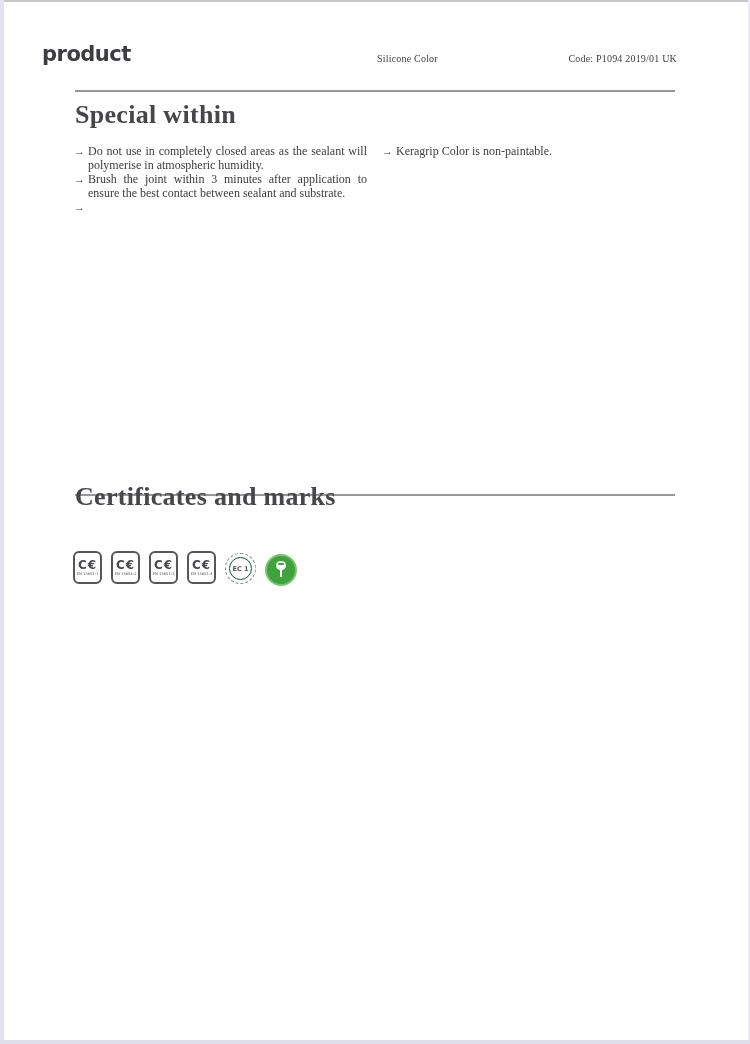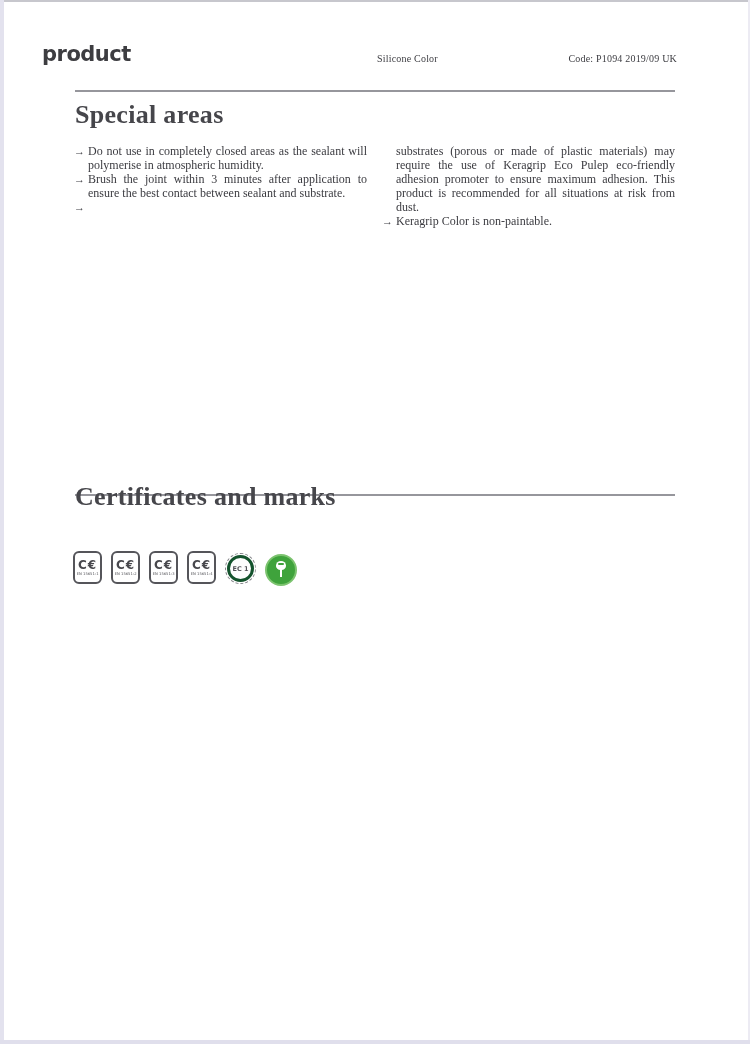--- a/index.html
+++ b/index.html
@@ -91,21 +91,21 @@
     white-space:nowrap;margin-top:1px;color:#55555a;
   }
   .ec1{
     width:31px;height:31px;margin-top:2px;
     border:1px dashed #85858a;border-radius:50%;
     box-sizing:border-box;
     display:flex;align-items:center;justify-content:center;
     background:#fdfdfd;
   }
   .ec1-inner{
-    width:21px;height:21px;border:3px solid #14532d;border-radius:50%;
+    width:21px;height:21px;border:1px solid #14532d;border-radius:50%;
     display:flex;align-items:center;justify-content:center;
     font-family:"DejaVu Sans", sans-serif;
     font-size:6.5px;font-weight:bold;color:#55555a;white-space:nowrap;
   }
   .green-mark{
     width:28px;height:28px;margin-top:3px;border-radius:50%;
     background:#3fa33c;
     border:2px solid #7cc36f;
     box-sizing:content-box;
     position:relative;
@@ -126,43 +126,40 @@
 </head>
 <body>
 
 <div class="edge edge-top"></div>
 <div class="edge edge-left"></div>
 <div class="edge edge-right"></div>
 <div class="edge edge-bottom"></div>
 
 <div class="logo">product</div>
 <div class="doc-title">Silicone Color</div>
-<div class="doc-code">Code: P1094 2019/09 UK</div>
+<div class="doc-code">Code: P1094 2019/01 UK</div>
 
 <div class="rule rule-1"></div>
-<h1 class="section-title title-1">Special areas</h1>
+<h1 class="section-title title-1">Special within</h1>
 
 <div class="notes">
   <div class="notes-col">
     <div class="note">
       <span class="arrow">→</span>
       <span>Do not use in completely closed areas as the sealant will polymerise in atmospheric humidity.</span>
     </div>
     <div class="note">
       <span class="arrow">→</span>
       <span>Brush the joint within 3 minutes after application to ensure the best contact between sealant and substrate.</span>
     </div>
     <div class="note">
       <span class="arrow">→</span>
     </div>
   </div>
   <div class="notes-col">
-    <div class="note continuation">
-      <span>substrates (porous or made of plastic materials) may require the use of Keragrip Eco Pulep eco-friendly adhesion promoter to ensure maximum adhesion. This product is recommended for all situations at risk from dust.</span>
-    </div>
     <div class="note">
       <span class="arrow">→</span>
       <span>Keragrip Color is non-paintable.</span>
     </div>
   </div>
 </div>
 
 <div class="rule rule-2"></div>
 <h1 class="section-title title-2">Certificates and marks</h1>
 

